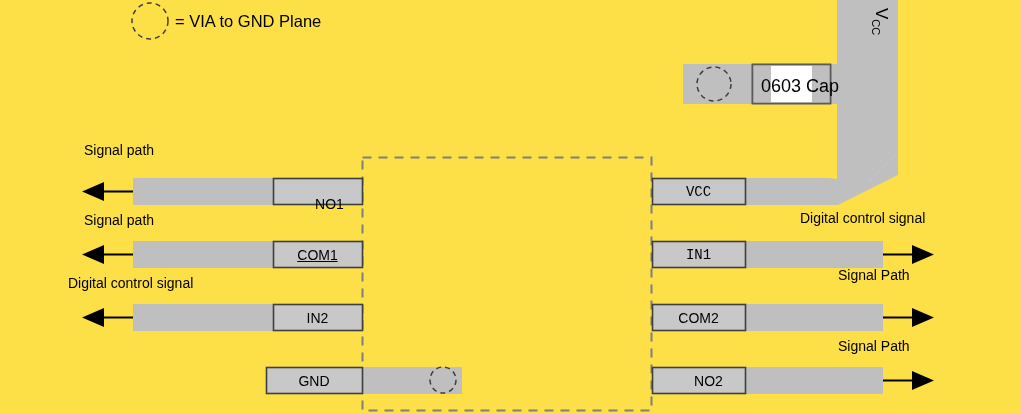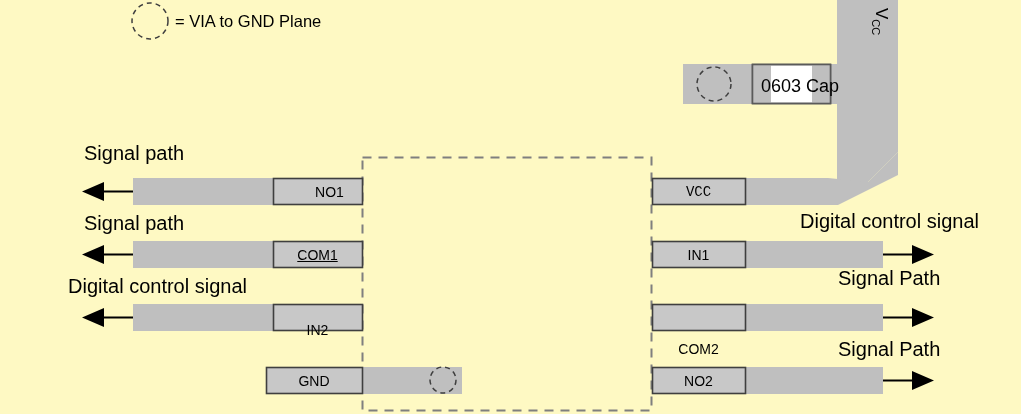--- a/index.html
+++ b/index.html
@@ -7,32 +7,32 @@
     padding: 0;
     background: #ffffff;
   }
   body {
     font-family: "Liberation Sans", sans-serif;
   }
   #stage {
     position: relative;
     width: 1021px;
     height: 414px;
-    background: #fef9c3;
+    background: #fde047;
     overflow: hidden;
   }
   #stage svg {
     position: absolute;
     left: 0;
     top: 0;
   }
   .lbl {
     position: absolute;
     font-family: "Liberation Sans", sans-serif;
-    font-size: 20px;
+    font-size: 14px;
     color: #000000;
     white-space: nowrap;
     line-height: 1;
   }
   .padlbl {
     position: absolute;
     font-family: "Liberation Sans", sans-serif;
     font-size: 14px;
     color: #000000;
     white-space: nowrap;
@@ -136,29 +136,29 @@
 
     <circle cx="150" cy="21" r="18" fill="none" stroke="#3f3f3f" stroke-width="1.5" stroke-dasharray="5 4"></circle>
   </svg>
 
   <div class="lbl legend-text" style="left:175px; top:13px;">= VIA to GND Plane</div>
 
   <div class="caplbl" style="left:761px; top:77px;">0603 Cap</div>
 
   <div class="vcc-rot" style="left:890px; top:8px;"><span>V</span><sub>CC</sub></div>
 
-  <div class="padlbl" style="left:273px; top:185px; width:89px;padding-left:12px;">NO1</div>
+  <div class="padlbl" style="left:273px; top:197px; width:89px;padding-left:12px;">NO1</div>
   <div class="padlbl" style="left:273px; top:248px; width:89px;text-decoration:underline;">COM1</div>
-  <div class="padlbl" style="left:273px; top:323px; width:89px;">IN2</div>
+  <div class="padlbl" style="left:273px; top:311px; width:89px;">IN2</div>
   <div class="padlbl" style="left:266px; top:374px; width:96px;">GND</div>
 
   <div class="padlbl" style="left:652px; top:185px; width:93px;font-family:Liberation Mono, monospace;">VCC</div>
-  <div class="padlbl" style="left:652px; top:248px; width:93px;">IN1</div>
-  <div class="padlbl" style="left:652px; top:311px; width:93px;margin-top:31px;">COM2</div>
-  <div class="padlbl" style="left:652px; top:374px; width:93px;">NO2</div>
+  <div class="padlbl" style="left:652px; top:248px; width:93px;font-family:Liberation Mono, monospace;">IN1</div>
+  <div class="padlbl" style="left:652px; top:311px; width:93px;">COM2</div>
+  <div class="padlbl" style="left:652px; top:374px; width:93px;padding-left:10px;">NO2</div>
 
   <div class="lbl" style="left:84px; top:143px;">Signal path</div>
   <div class="lbl" style="left:84px; top:213px;">Signal path</div>
   <div class="lbl" style="left:68px; top:276px;">Digital control signal</div>
 
   <div class="lbl" style="left:800px; top:211px;">Digital control signal</div>
   <div class="lbl" style="left:838px; top:268px;">Signal Path</div>
   <div class="lbl" style="left:838px; top:339px;">Signal Path</div>
 
 </div>

